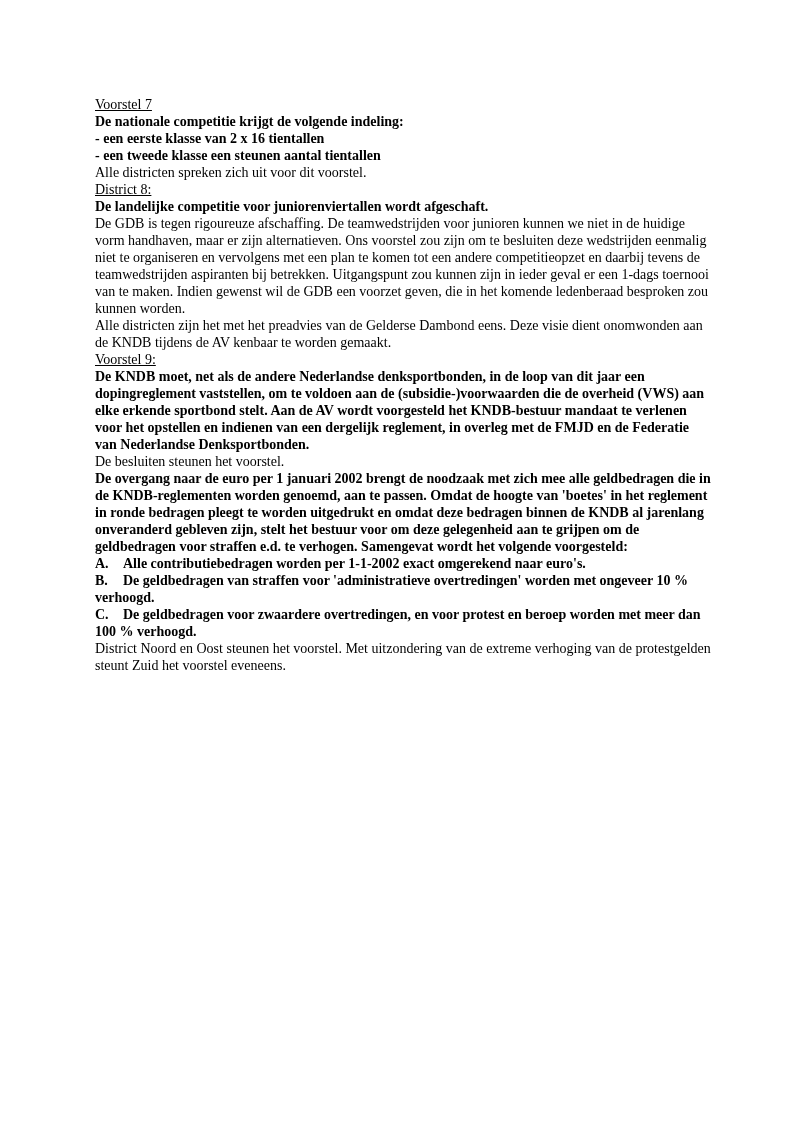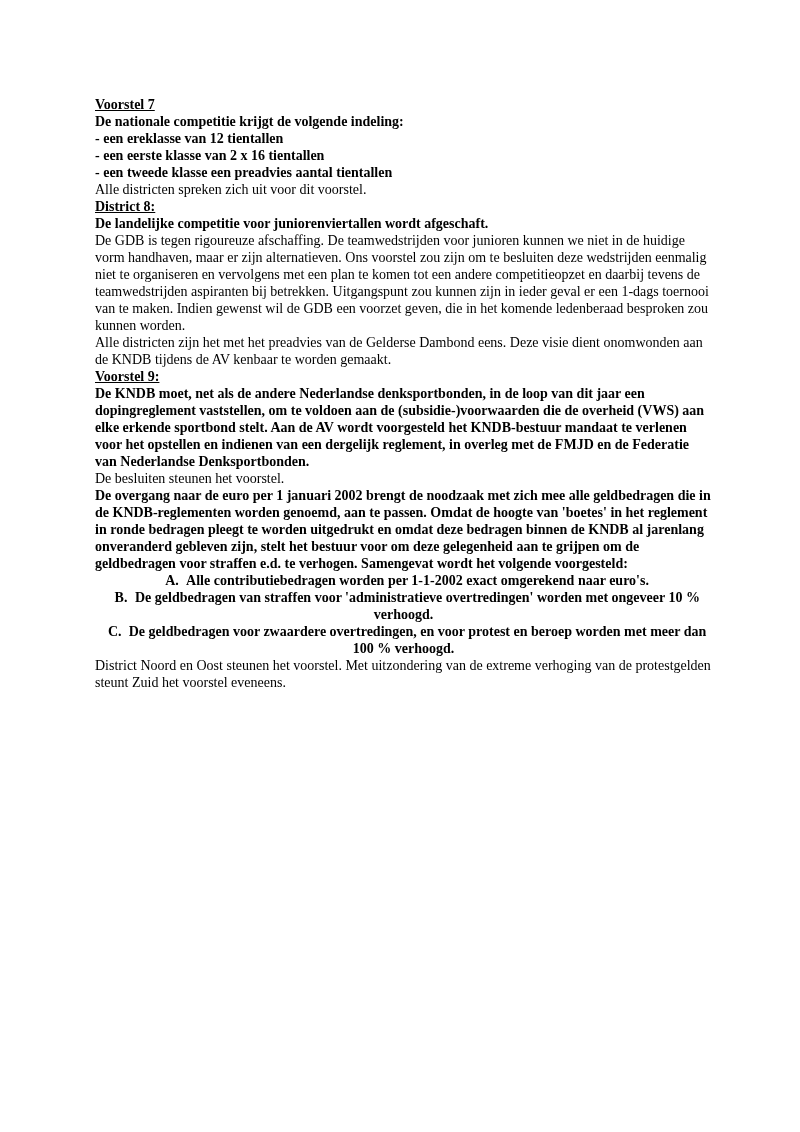--- a/index.html
+++ b/index.html
@@ -19,52 +19,51 @@
     padding: 96px 88px 0 95px;
     font-family: "Liberation Serif", "DejaVu Serif", serif;
     font-size: 14px;
     line-height: 17px;
     color: #000000;
     background: #ffffff;
   }
   .page p, .page div, .page h2, .page section { margin: 0; padding: 0; }
   .heading {
     font-size: 14px;
-    font-weight: bold;
+    font-weight: normal;
     text-decoration: underline;
     display: inline-block;
   }
   .heading-row { line-height: 17px; }
   .bold { font-weight: bold; }
   section + section { margin-top: 21px; }
   .mt20 { margin-top: 20px; }
   .mt17 { margin-top: 17px; }
   .mt15 { margin-top: 15px; }
-  .items { margin-top: 20px; text-align: center; }
+  .items { margin-top: 20px; }
   .item-label {
     display: inline-block;
     width: 28px;
     font-weight: bold;
   }
   .item-text { font-weight: bold; }
 </style>
 </head>
 <body>
 
 <div class="page">
 
   <section>
     <div class="heading-row">
       <h2 class="heading">Voorstel 7</h2>
     </div>
     <div class="bold mt20">
       <div>De nationale competitie krijgt de volgende indeling:</div>
-      <div>- een ereklasse van 12 tientallen</div>
       <div>- een eerste klasse van 2 x 16 tientallen</div>
-      <div>- een tweede klasse een preadvies aantal tientallen</div>
+      <div>- een tweede klasse een steunen aantal tientallen</div>
     </div>
     <p class="mt15">Alle districten spreken zich uit voor dit voorstel.</p>
   </section>
 
   <section>
     <div class="heading-row">
       <h2 class="heading">District 8:</h2>
     </div>
     <p class="bold">De landelijke competitie voor juniorenviertallen wordt afgeschaft.</p>
     <p class="mt17">De GDB is tegen rigoureuze afschaffing. De teamwedstrijden voor junioren kunnen we niet in de huidige vorm handhaven, maar er zijn alternatieven. Ons voorstel zou zijn om te besluiten deze wedstrijden eenmalig niet te organiseren en vervolgens met een plan te komen tot een andere competitieopzet en daarbij tevens de teamwedstrijden aspiranten bij betrekken. Uitgangspunt zou kunnen zijn in ieder geval er een 1-dags toernooi van te maken. Indien gewenst wil de GDB een voorzet geven, die in het komende ledenberaad besproken zou kunnen worden.</p>

